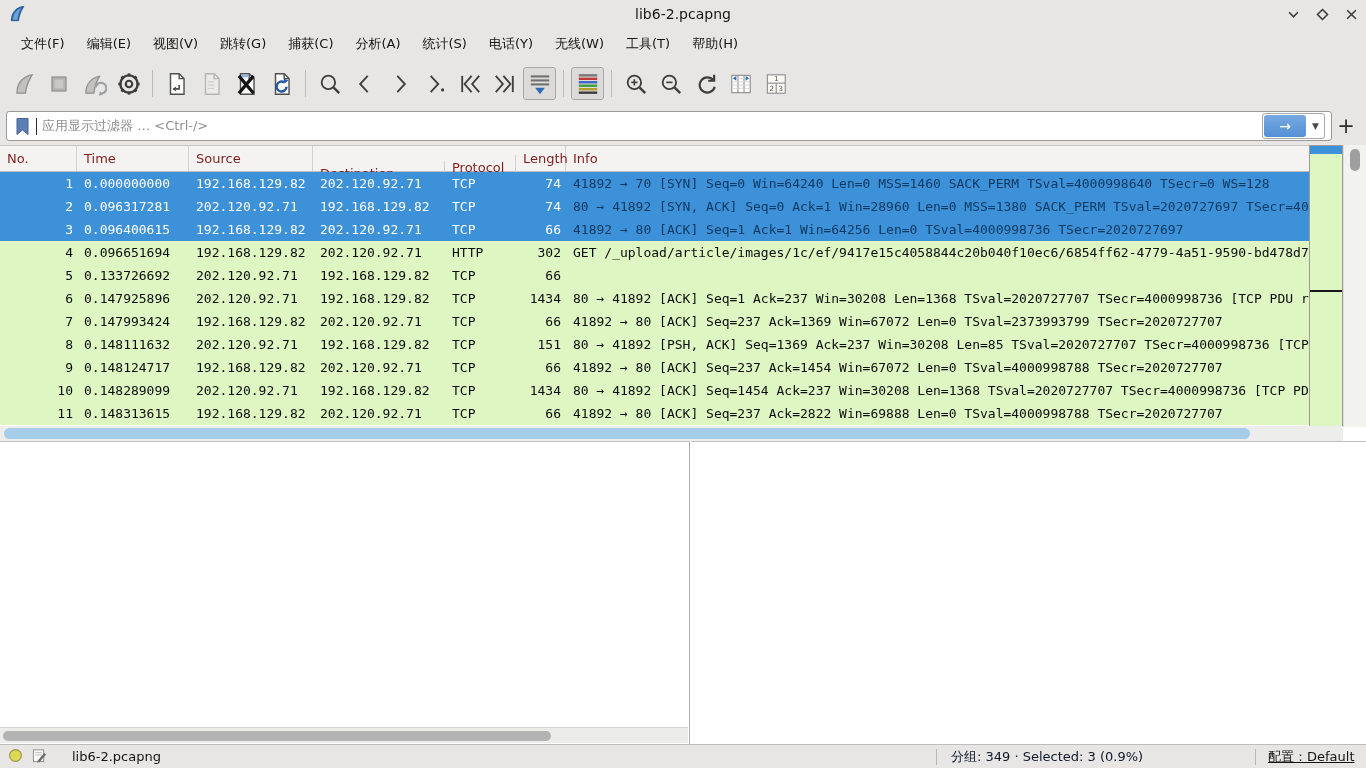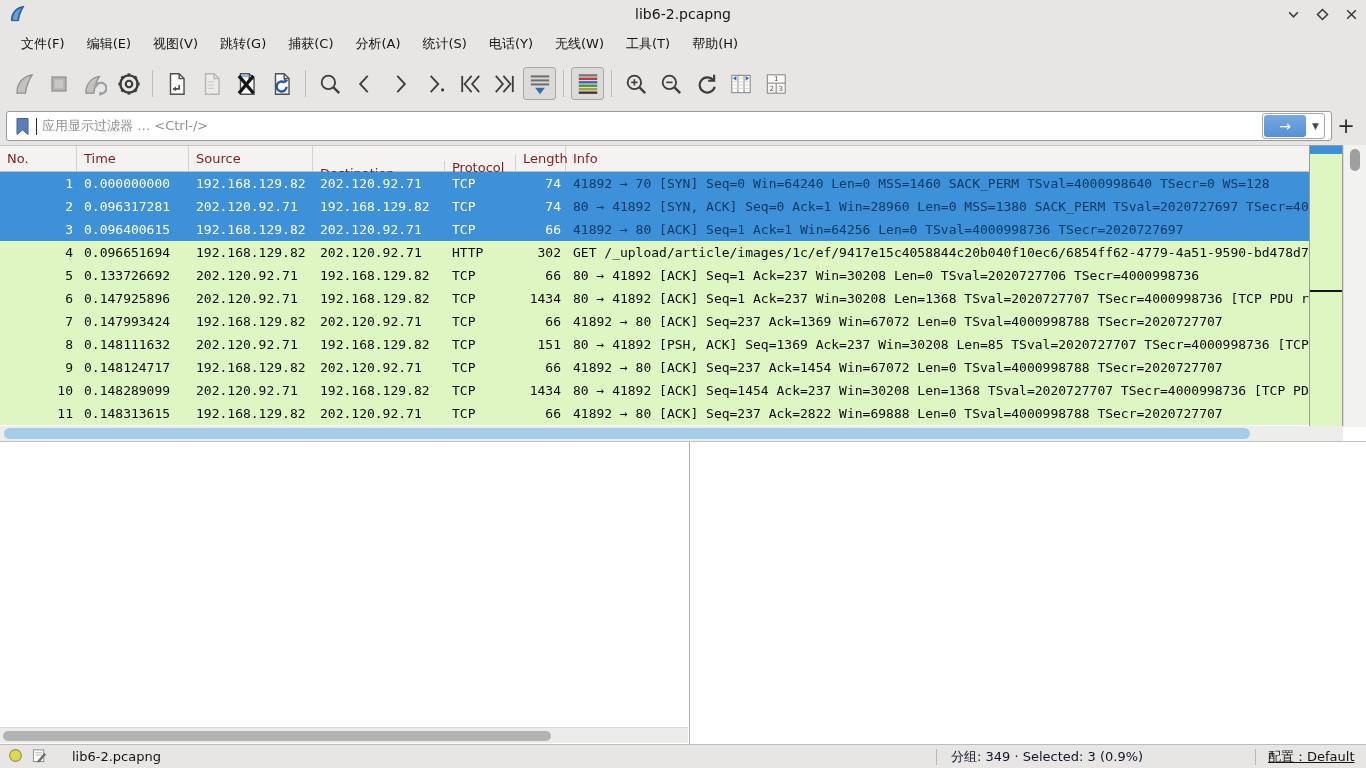--- a/index.html
+++ b/index.html
@@ -341,23 +341,23 @@
       <div class="hcell" style="width: 71px; margin-top: 17px;">Protocol</div>
       <div class="hcell" style="width: 50px;">Length</div>
       <div class="hcell" style="width: auto; flex: 1 1 auto; border-right: none;">Info</div>
     </div>
 
   <div class="packet-rows">
       <div class="prow selected"><span class="cell c-no">1</span><span class="cell c-time">0.000000000</span><span class="cell c-src">192.168.129.82</span><span class="cell c-dst">202.120.92.71</span><span class="cell c-proto">TCP</span><span class="cell c-len">74</span><span class="cell c-info">41892 → 70 [SYN] Seq=0 Win=64240 Len=0 MSS=1460 SACK_PERM TSval=4000998640 TSecr=0 WS=128</span></div>
       <div class="prow selected"><span class="cell c-no">2</span><span class="cell c-time">0.096317281</span><span class="cell c-src">202.120.92.71</span><span class="cell c-dst">192.168.129.82</span><span class="cell c-proto">TCP</span><span class="cell c-len">74</span><span class="cell c-info">80 → 41892 [SYN, ACK] Seq=0 Ack=1 Win=28960 Len=0 MSS=1380 SACK_PERM TSval=2020727697 TSecr=400</span></div>
       <div class="prow selected"><span class="cell c-no">3</span><span class="cell c-time">0.096400615</span><span class="cell c-src">192.168.129.82</span><span class="cell c-dst">202.120.92.71</span><span class="cell c-proto">TCP</span><span class="cell c-len">66</span><span class="cell c-info">41892 → 80 [ACK] Seq=1 Ack=1 Win=64256 Len=0 TSval=4000998736 TSecr=2020727697</span></div>
       <div class="prow http"><span class="cell c-no">4</span><span class="cell c-time">0.096651694</span><span class="cell c-src">192.168.129.82</span><span class="cell c-dst">202.120.92.71</span><span class="cell c-proto">HTTP</span><span class="cell c-len">302</span><span class="cell c-info">GET /_upload/article/images/1c/ef/9417e15c4058844c20b040f10ec6/6854ff62-4779-4a51-9590-bd478d76</span></div>
-      <div class="prow http"><span class="cell c-no">5</span><span class="cell c-time">0.133726692</span><span class="cell c-src">202.120.92.71</span><span class="cell c-dst">192.168.129.82</span><span class="cell c-proto">TCP</span><span class="cell c-len">66</span><span class="cell c-info">80 → 41892 [ACK] Seq=1 Ack=237 Win=30208 Len=0 TSval=2020727706 TSecr=4000998736</span></div>
+      <div class="prow http"><span class="cell c-no">5</span><span class="cell c-time">0.133726692</span><span class="cell c-src">202.120.92.71</span><span class="cell c-dst">192.168.129.82</span><span class="cell c-proto">TCP</span><span class="cell c-len">66</span></div>
       <div class="prow http"><span class="cell c-no">6</span><span class="cell c-time">0.147925896</span><span class="cell c-src">202.120.92.71</span><span class="cell c-dst">192.168.129.82</span><span class="cell c-proto">TCP</span><span class="cell c-len">1434</span><span class="cell c-info">80 → 41892 [ACK] Seq=1 Ack=237 Win=30208 Len=1368 TSval=2020727707 TSecr=4000998736 [TCP PDU re</span></div>
-      <div class="prow http"><span class="cell c-no">7</span><span class="cell c-time">0.147993424</span><span class="cell c-src">192.168.129.82</span><span class="cell c-dst">202.120.92.71</span><span class="cell c-proto">TCP</span><span class="cell c-len">66</span><span class="cell c-info">41892 → 80 [ACK] Seq=237 Ack=1369 Win=67072 Len=0 TSval=4000998788 TSecr=2020727707</span></div>
+      <div class="prow http"><span class="cell c-no">7</span><span class="cell c-time">0.147993424</span><span class="cell c-src">192.168.129.82</span><span class="cell c-dst">202.120.92.71</span><span class="cell c-proto">TCP</span><span class="cell c-len">66</span><span class="cell c-info">41892 → 80 [ACK] Seq=237 Ack=1369 Win=67072 Len=0 TSval=2373993799 TSecr=2020727707</span></div>
       <div class="prow http"><span class="cell c-no">8</span><span class="cell c-time">0.148111632</span><span class="cell c-src">202.120.92.71</span><span class="cell c-dst">192.168.129.82</span><span class="cell c-proto">TCP</span><span class="cell c-len">151</span><span class="cell c-info">80 → 41892 [PSH, ACK] Seq=1369 Ack=237 Win=30208 Len=85 TSval=2020727707 TSecr=4000998736 [TCP</span></div>
       <div class="prow http"><span class="cell c-no">9</span><span class="cell c-time">0.148124717</span><span class="cell c-src">192.168.129.82</span><span class="cell c-dst">202.120.92.71</span><span class="cell c-proto">TCP</span><span class="cell c-len">66</span><span class="cell c-info">41892 → 80 [ACK] Seq=237 Ack=1454 Win=67072 Len=0 TSval=4000998788 TSecr=2020727707</span></div>
       <div class="prow http"><span class="cell c-no">10</span><span class="cell c-time">0.148289099</span><span class="cell c-src">202.120.92.71</span><span class="cell c-dst">192.168.129.82</span><span class="cell c-proto">TCP</span><span class="cell c-len">1434</span><span class="cell c-info">80 → 41892 [ACK] Seq=1454 Ack=237 Win=30208 Len=1368 TSval=2020727707 TSecr=4000998736 [TCP PDU</span></div>
       <div class="prow http"><span class="cell c-no">11</span><span class="cell c-time">0.148313615</span><span class="cell c-src">192.168.129.82</span><span class="cell c-dst">202.120.92.71</span><span class="cell c-proto">TCP</span><span class="cell c-len">66</span><span class="cell c-info">41892 → 80 [ACK] Seq=237 Ack=2822 Win=69888 Len=0 TSval=4000998788 TSecr=2020727707</span></div>
     </div>
 
   <div class="minimap">
     <div class="mm-selected"></div>
     <div class="mm-mark"></div>
   </div>

